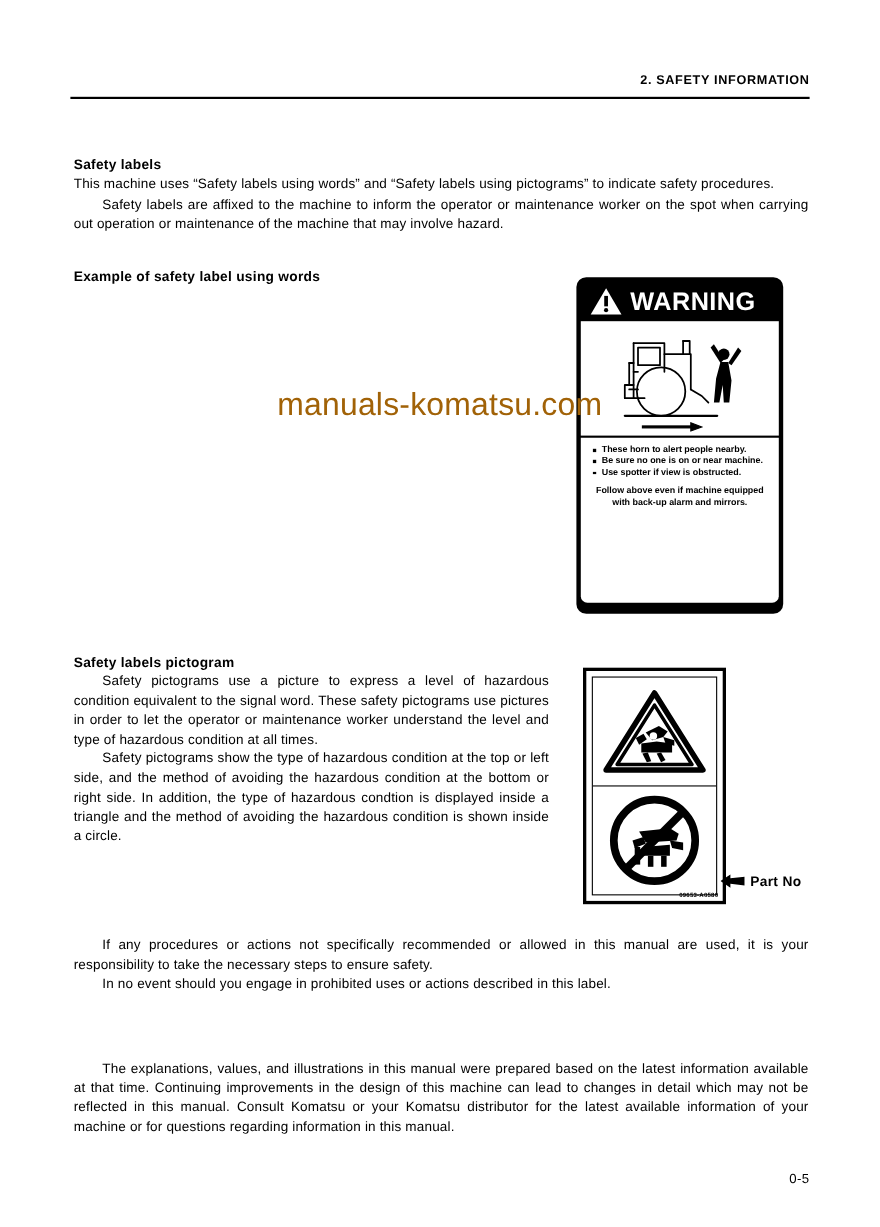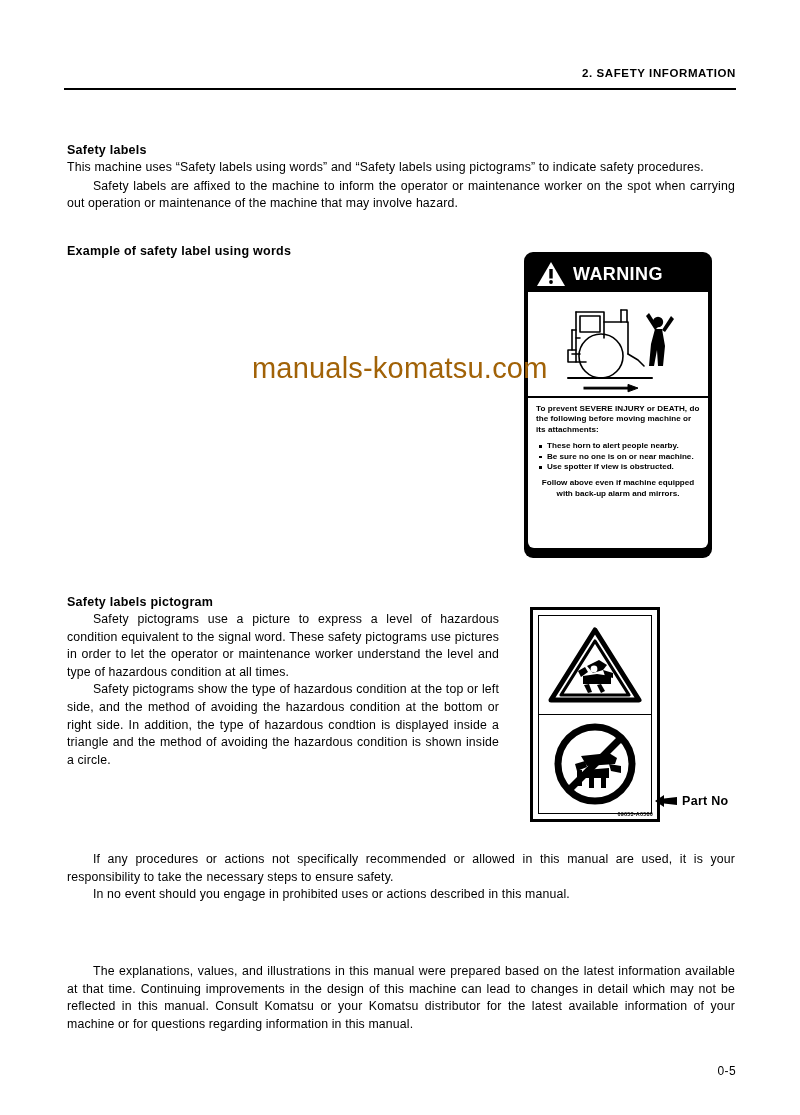--- a/index.html
+++ b/index.html
@@ -107,21 +107,21 @@
     box-sizing: border-box;
   }
   .warn-tri {
     width: 30px;
     height: 26px;
     flex: 0 0 auto;
     margin-right: 7px;
   }
   .warning-word {
     color: #fff;
-    font-size: 18px;
+    font-size: 23px;
     font-weight: bold;
     letter-spacing: 0.4px;
     line-height: 24px;
     font-family: "Liberation Sans", sans-serif;
   }
   .warning-pic {
     background: #fff;
     height: 104px;
     position: relative;
     overflow: hidden;
@@ -339,21 +339,20 @@
         </g>
 
         <g fill="#000000" stroke="#000000">
           <rect x="56" y="95.2" width="44" height="1.8"></rect>
           <polygon points="100,92.4 110,96.1 100,99.8"></polygon>
         </g>
       </svg>
     </div>
 
     <div class="warning-body">
-      <p class="wb-lead">To prevent SEVERE INJURY or DEATH, do the following before moving machine or its attachments:</p>
       <ul class="wb-list">
         <li>These horn to alert people nearby.</li>
         <li>Be sure no one is on or near machine.</li>
         <li>Use spotter if view is obstructed.</li>
       </ul>
       <p class="wb-foot">Follow above even if machine equipped with back-up alarm and mirrors.</p>
     </div>
   </div>
 
   <div class="watermark">manuals-komatsu.com</div>
@@ -407,21 +406,21 @@
 
   <div class="partno-callout">
     <svg class="callout-arrow" viewBox="0 0 22 16">
       <polygon points="0,8 9,2 9,5.5 22,4 22,12 9,10.5 9,14" fill="#000000"></polygon>
     </svg>
     <span class="callout-text">Part No</span>
   </div>
 
   <div class="closing-a">
     <p class="para indent">If any procedures or actions not specifically recommended or allowed in this manual are used, it is your responsibility to take the necessary steps to ensure safety.</p>
-    <p class="para indent nojust">In no event should you engage in prohibited uses or actions described in this manual.</p>
+    <p class="para indent nojust">In no event should you engage in prohibited uses or actions described in this label.</p>
   </div>
 
   <div class="closing-b">
     <p class="para indent">The explanations, values, and illustrations in this manual were prepared based on the latest information available at that time. Continuing improvements in the design of this machine can lead to changes in detail which may not be reflected in this manual. Consult Komatsu or your Komatsu distributor for the latest available information of your machine or for questions regarding information in this manual.</p>
   </div>
 
   <div class="footer">
     <span class="footer-page">0-5</span>
   </div>
 

